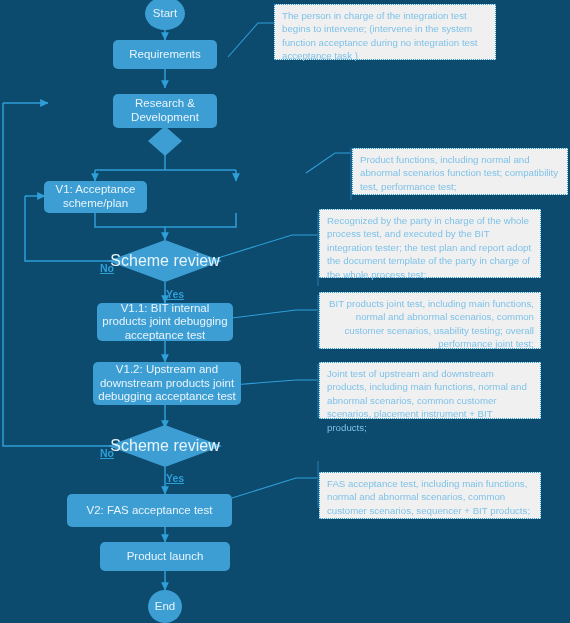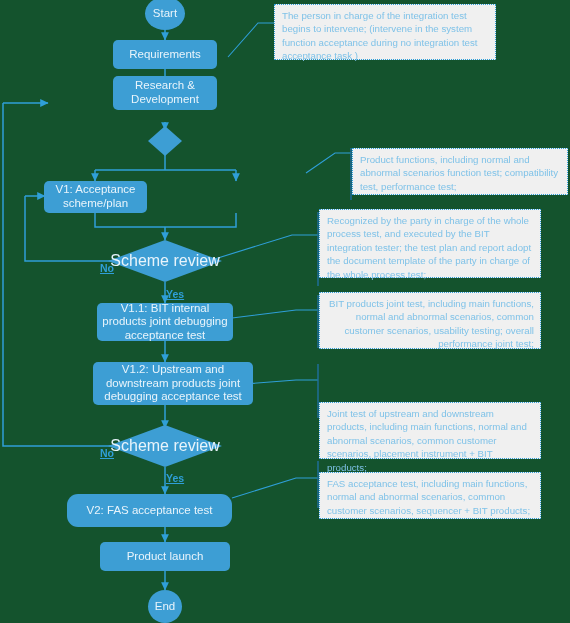--- a/index.html
+++ b/index.html
@@ -5,21 +5,21 @@
 <style>
   html, body {
     margin: 0;
     padding: 0;
     background: #000000;
   }
   #stage {
     position: relative;
     width: 570px;
     height: 623px;
-    background: #14532d;
+    background: #0c4a6e;
     overflow: hidden;
     font-family: "Liberation Sans", sans-serif;
   }
   #edges {
     position: absolute;
     left: 0;
     top: 0;
     width: 570px;
     height: 623px;
   }
@@ -154,46 +154,46 @@
   </svg>
 
   <div class="node term" style="left:145px; top:-3px; width:40px; height:33px;">
     <span>Start</span>
   </div>
 
   <div class="node proc" style="left:113px; top:40px; width:104px; height:29px;">
     <span>Requirements</span>
   </div>
 
-  <div class="node proc" style="left:113px; top:76px; width:104px; height:34px;">
+  <div class="node proc" style="left:113px; top:94px; width:104px; height:34px;">
     <span>Research &amp; Development</span>
   </div>
 
   <div class="node proc" style="left:44px; top:181px; width:103px; height:32px;">
     <span>V1: Acceptance scheme/plan</span>
   </div>
 
 
   <div class="diamond" style="left:108px; top:240px; width:114px; height:42px;">
     <span class="dlabel">Scheme review</span>
   </div>
 
   <div class="node proc" style="left:97px; top:303px; width:136px; height:38px;">
     <span>V1.1: BIT internal products joint debugging acceptance test</span>
   </div>
 
-  <div class="node proc" style="left:93px; top:362px; width:160px; height:43px;">
+  <div class="node proc" style="left:93px; top:362px; width:148px; height:43px;">
     <span>V1.2: Upstream and downstream products joint debugging acceptance test</span>
   </div>
 
   <div class="diamond" style="left:108px; top:425px; width:114px; height:42px;">
     <span class="dlabel">Scheme review</span>
   </div>
 
-  <div class="node proc" style="left:67px; top:494px; width:165px; height:33px;border-radius:11px;">
+  <div class="node proc" style="left:67px; top:494px; width:165px; height:33px;">
     <span>V2: FAS acceptance test</span>
   </div>
 
   <div class="node proc" style="left:100px; top:542px; width:130px; height:29px;">
     <span>Product launch</span>
   </div>
 
   <div class="node term" style="left:148px; top:590px; width:34px; height:33px;">
     <span>End</span>
   </div>
@@ -204,17 +204,17 @@
   <div class="edgelabel" style="left:166px; top:472px;">Yes</div>
 
   <div class="note" style="left:274px; top:4px; width:222px; height:56px;">The person in charge of the integration test begins to intervene; (intervene in the system function acceptance during no integration test acceptance task )</div>
 
   <div class="note" style="left:352px; top:148px; width:216px; height:47px;">Product functions, including normal and abnormal scenarios function test; compatibility test, performance test;</div>
 
   <div class="note" style="left:319px; top:209px; width:222px; height:69px;">Recognized by the party in charge of the whole process test, and executed by the BIT integration tester; the test plan and report adopt the document template of the party in charge of the whole process test;</div>
 
   <div class="note" style="left:319px; top:292px; width:222px; height:57px;text-align:right;">BIT products joint test, including main functions, normal and abnormal scenarios, common customer scenarios, usability testing; overall performance joint test;</div>
 
-  <div class="note" style="left:319px; top:362px; width:222px; height:57px;margin-top:40px;">Joint test of upstream and downstream products, including main functions, normal and abnormal scenarios, common customer scenarios, placement instrument + BIT products;</div>
+  <div class="note" style="left:319px; top:362px; width:222px; height:57px;">Joint test of upstream and downstream products, including main functions, normal and abnormal scenarios, common customer scenarios, placement instrument + BIT products;</div>
 
   <div class="note" style="left:319px; top:472px; width:222px; height:47px;">FAS acceptance test, including main functions, normal and abnormal scenarios, common customer scenarios, sequencer + BIT products;</div>
 
 </div>
 
 </body></html>

